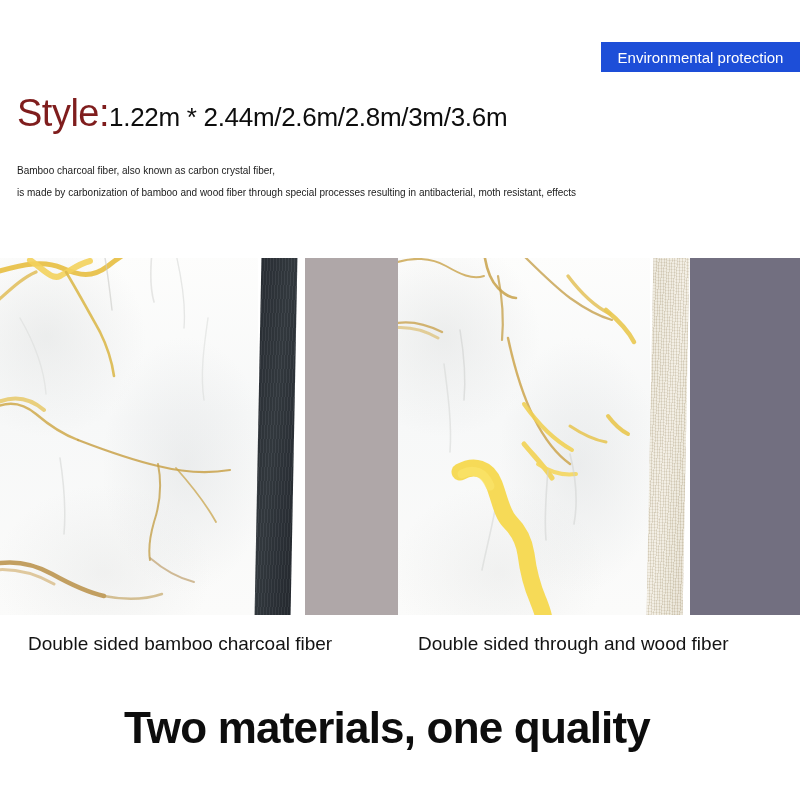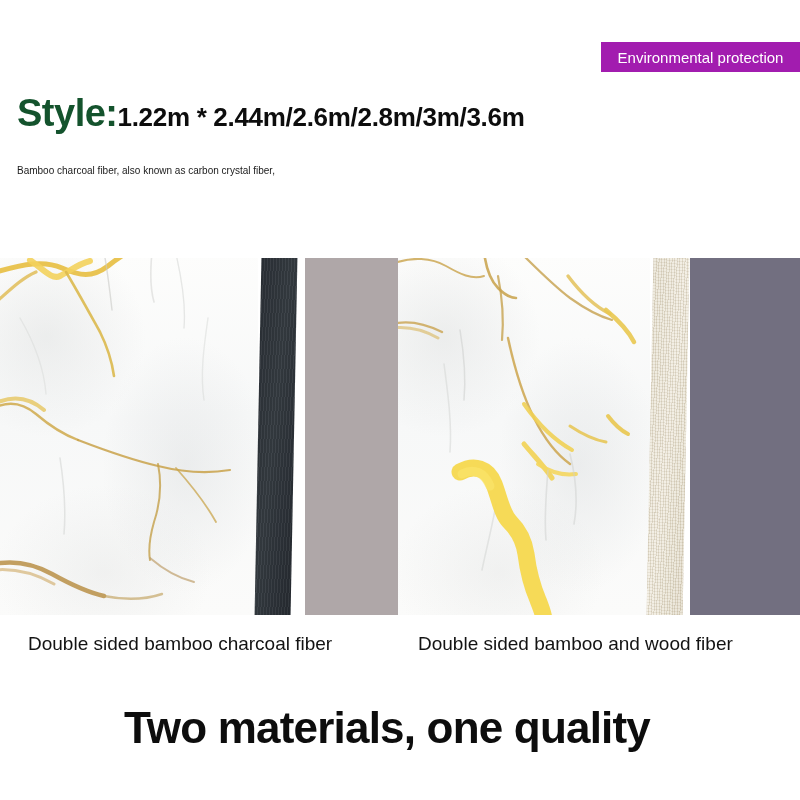--- a/index.html
+++ b/index.html
@@ -36,21 +36,21 @@
     white-space: nowrap;
     color: #0d0d0d;
   }
 
   .badge {
     position: absolute;
     left: 601px;
     top: 42px;
     width: 199px;
     height: 30px;
-    background: #a21caf;
+    background: #1d4ed8;
     color: #ffffff;
     font-size: 15px;
     font-weight: 400;
     display: flex;
     align-items: center;
     justify-content: center;
     box-sizing: border-box;
     padding: 0 6px;
     white-space: nowrap;
   }
@@ -58,28 +58,28 @@
   .style-line {
     position: absolute;
     left: 17px;
     top: 94px;
     display: flex;
     align-items: baseline;
     white-space: nowrap;
   }
   .style-label {
     font-size: 38px;
-    font-weight: 700;
+    font-weight: 400;
     letter-spacing: -0.5px;
     line-height: 1;
-    color: #14532d;
+    color: #7f1d1d;
   }
   .style-sizes {
     font-size: 26px;
-    font-weight: 700;
+    font-weight: 400;
     letter-spacing: -0.3px;
     line-height: 1;
     color: #0d0d0d;
   }
 
   .desc {
     position: absolute;
     left: 17px;
     top: 160px;
     width: 772px;
@@ -200,20 +200,21 @@
 
   <div class="badge">Environmental protection</div>
 
   <div class="style-line">
     <span class="style-label">Style:</span>
     <span class="style-sizes">1.22m * 2.44m/2.6m/2.8m/3m/3.6m</span>
   </div>
 
   <div class="desc">
     <span class="desc-line">Bamboo charcoal fiber, also known as carbon crystal fiber,</span>
+    <span class="desc-line">is made by carbonization of bamboo and wood fiber through special processes resulting in antibacterial, moth resistant, effects</span>
   </div>
 </div>
 
 <div class="gallery">
 
   <div class="panel panel-left">
     <div class="slab slab-left">
       <div class="veins">
         <svg viewBox="0 0 258 357" preserveAspectRatio="none">
           <g fill="none" stroke-linecap="round">
@@ -277,16 +278,16 @@
         </svg>
       </div>
     </div>
     <div class="edge-cream"></div>
     <div class="backdrop backdrop-right"></div>
   </div>
 </div>
 
 <div class="captions">
   <div class="caption caption-left">Double sided bamboo charcoal fiber</div>
-  <div class="caption caption-right">Double sided bamboo and wood fiber</div>
+  <div class="caption caption-right">Double sided through and wood fiber</div>
 </div>
 
 <div class="footline">Two materials, one quality</div>
 
 </body></html>

